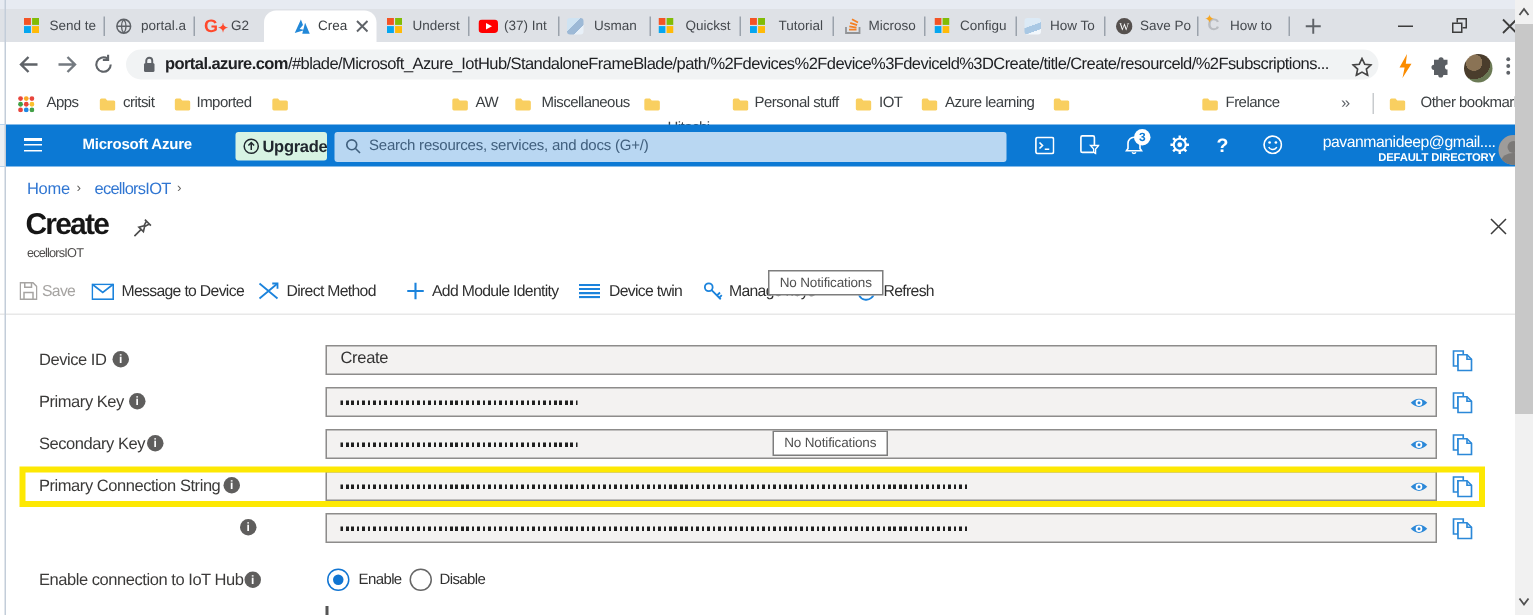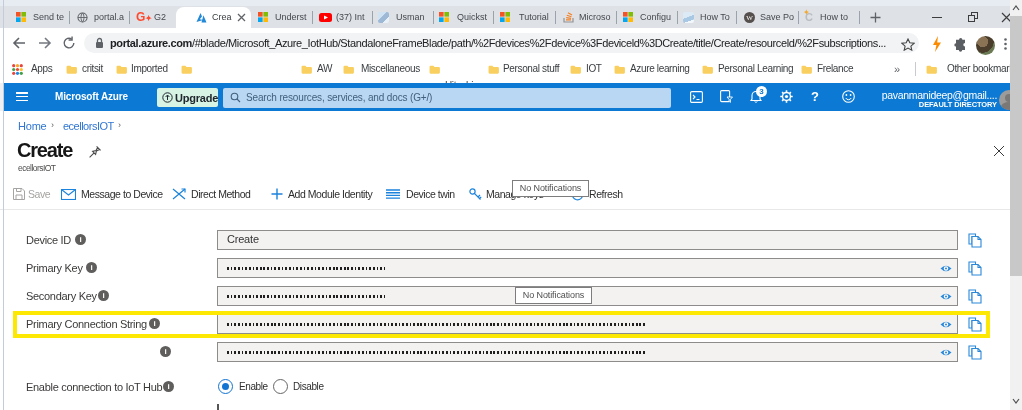--- a/index.html
+++ b/index.html
@@ -210,21 +210,20 @@
       <path d="M0.5 2 q0-1.2 1.2-1.2 h3 l1.3 1.4 h4.8 q1.2 0 1.2 1.2 v5 q0 1.2-1.2 1.2 h-9.1 q-1.2 0-1.2-1.2 Z" fill="#f9cf60"></path>
     </svg>
   <div class="abs bmtxt" style="left:586px;top:57px;">IOT</div>
   <svg class="abs folder" style="left:614px" viewBox="0 0 12 10">
       <path d="M0.5 2 q0-1.2 1.2-1.2 h3 l1.3 1.4 h4.8 q1.2 0 1.2 1.2 v5 q0 1.2-1.2 1.2 h-9.1 q-1.2 0-1.2-1.2 Z" fill="#f9cf60"></path>
     </svg>
   <div class="abs bmtxt" style="left:630px;top:57px;">Azure learning</div>
   <svg class="abs folder" style="left:702px" viewBox="0 0 12 10">
       <path d="M0.5 2 q0-1.2 1.2-1.2 h3 l1.3 1.4 h4.8 q1.2 0 1.2 1.2 v5 q0 1.2-1.2 1.2 h-9.1 q-1.2 0-1.2-1.2 Z" fill="#f9cf60"></path>
     </svg>
-  <div class="abs bmtxt" style="left:718px;top:57px;">Personal Learning</div>
   <svg class="abs folder" style="left:801px" viewBox="0 0 12 10">
       <path d="M0.5 2 q0-1.2 1.2-1.2 h3 l1.3 1.4 h4.8 q1.2 0 1.2 1.2 v5 q0 1.2-1.2 1.2 h-9.1 q-1.2 0-1.2-1.2 Z" fill="#f9cf60"></path>
     </svg>
   <div class="abs bmtxt" style="left:817px;top:57px;">Frelance</div>
   <div class="abs" style="left:894px;top:57px;font-size:11px;color:#5f6368;line-height:24px;">»</div>
   <div class="abs" style="left:915px;top:62px;width:1px;height:14px;background:#c8cbce;"></div>
   <svg class="abs folder" style="left:926px" viewBox="0 0 12 10">
       <path d="M0.5 2 q0-1.2 1.2-1.2 h3 l1.3 1.4 h4.8 q1.2 0 1.2 1.2 v5 q0 1.2-1.2 1.2 h-9.1 q-1.2 0-1.2-1.2 Z" fill="#f9cf60"></path>
     </svg>
   <div class="abs bmtxt" style="left:947px;top:57px;">Other bookmarks</div>

